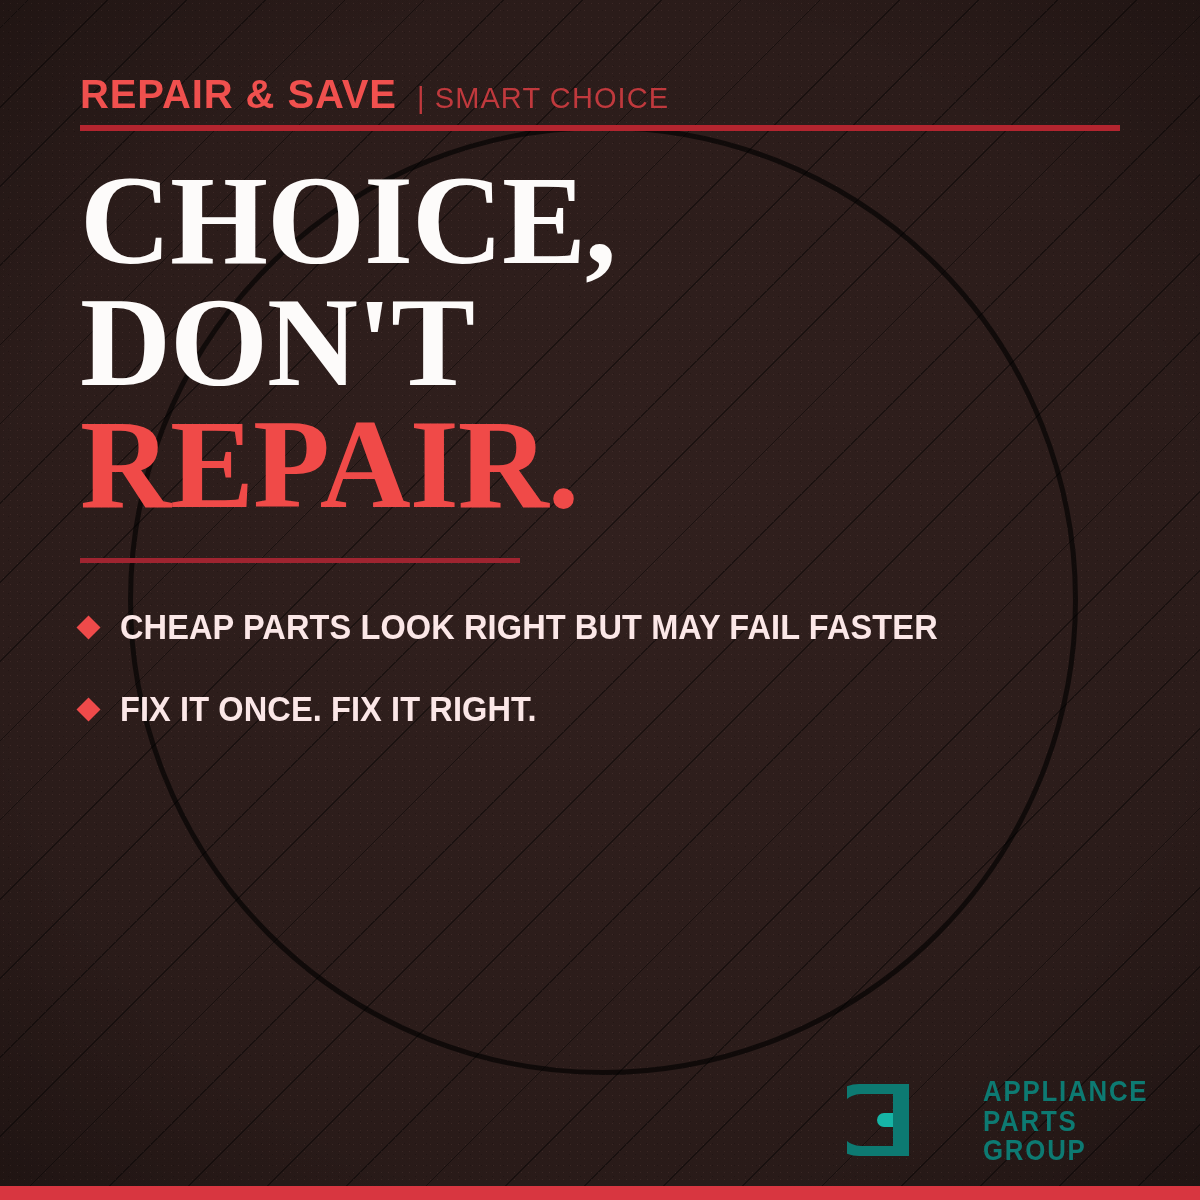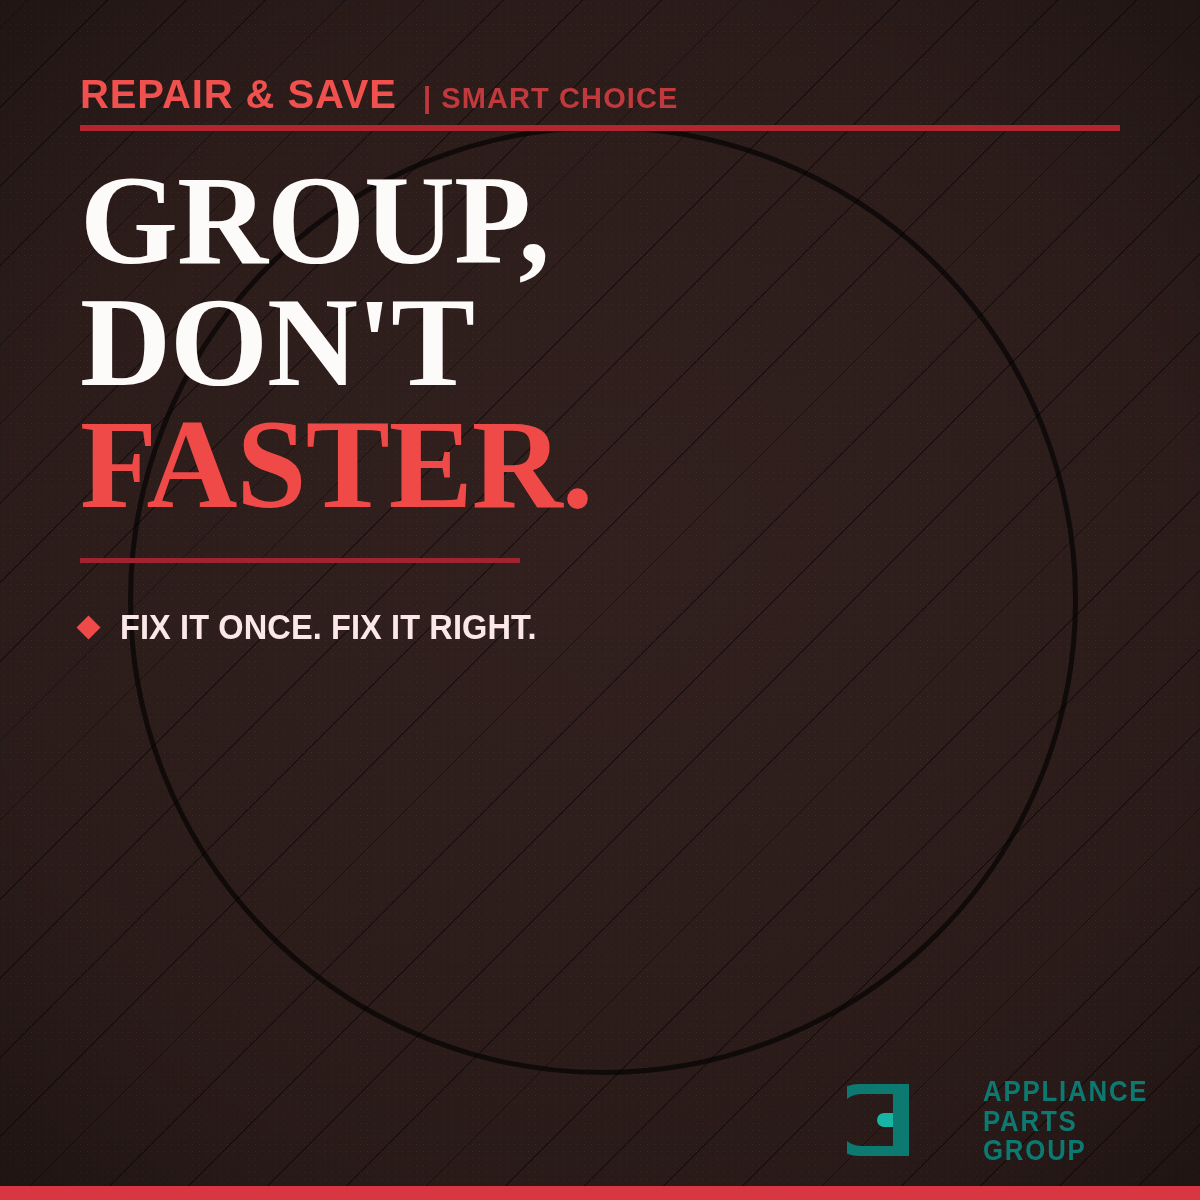--- a/index.html
+++ b/index.html
@@ -80,24 +80,24 @@
     line-height: 1;
   }
   .kicker-main {
     font-size: 40px;
     font-weight: bold;
     letter-spacing: 0.9px;
     color: #f0504e;
   }
   .kicker-sub {
     font-size: 29px;
-    font-weight: bold;
+    font-weight: normal;
     letter-spacing: 1.1px;
     color: #c0393d;
-    margin-left: 26px;
+    margin-left: 20px;
   }
   .header-rule {
     position: absolute;
     left: 80px;
     top: 125px;
     width: 1040px;
     height: 6px;
     background: #b3252f;
   }
 
@@ -208,28 +208,32 @@
 
   <div class="content">
 
     <div class="kicker">
       <span class="kicker-main">REPAIR &amp; SAVE</span><span class="kicker-sub">| SMART CHOICE</span>
     </div>
 
     <div class="header-rule"></div>
 
     <div class="headline">
-      <span class="ln">GROUP,</span>
+      <span class="ln">CHOICE,</span>
       <span class="ln">DON'T</span>
-      <span class="ln accent">FASTER.</span>
+      <span class="ln accent">REPAIR.</span>
     </div>
 
     <div class="sub-rule"></div>
 
     <div class="bullets">
+      <div class="bullet-row">
+        <span class="bullet-mark"></span>
+        <span class="bullet-text">CHEAP PARTS LOOK RIGHT BUT MAY FAIL FASTER</span>
+      </div>
       <div class="bullet-row">
         <span class="bullet-mark"></span>
         <span class="bullet-text">FIX IT ONCE. FIX IT RIGHT.</span>
       </div>
     </div>
 
     <div class="logo">
       <svg class="logo-mark" viewBox="0 0 82 80">
         <path d="M46 4 H12 A 30 32 0 0 0 12 76 H46 V 66 H 14 A 21 23 0 0 1 14 14 H 46 Z" fill="#0d7a72"></path>
         <rect x="46" y="4" width="16" height="72" fill="#0d7a72"></rect>

